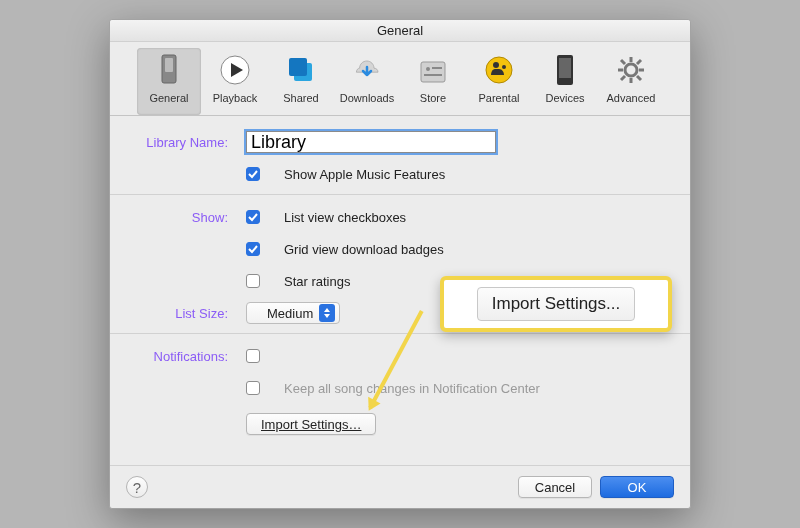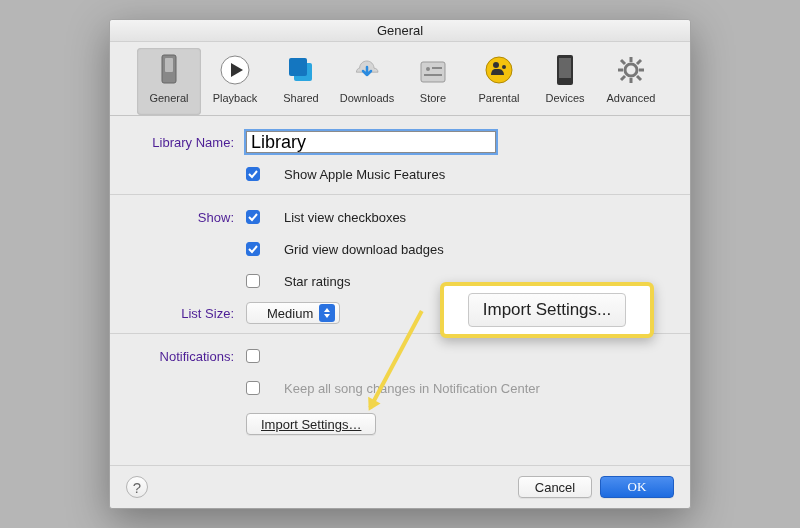--- a/index.html
+++ b/index.html
@@ -44,22 +44,22 @@
     font-size:11px; color:#333;
   }
   .tool.selected { background:#d0d0d0; box-shadow:inset 0 0 2px rgba(0,0,0,.25); }
   .tool .ic { width:36px; height:36px; margin-bottom:3px;
     display:flex; align-items:center; justify-content:center; }
   .tool-label { margin-top:1px; }
   
   .body { padding:14px 24px 0 24px; }
   .row { display:flex; align-items:center; margin-bottom:8px; min-height:24px; }
   .row .lab {
-    width:112px; text-align:right; padding-right:12px;
-    color:#4c1d95; font-size:13px;
+    width:112px; text-align:right; padding-right:18px;
+    color:#8b5cf6; font-size:13px;
   }
   .row .ctl { flex:1; display:flex; align-items:center; }
   input.txt {
     width:250px; height:22px;
     border:1px solid #8b8b8b;
     background:#fff; font-size:18px;
     padding:2px 4px;
     box-shadow:0 0 0 2px #6aa3e8;
   }
   .checkrow { display:flex; align-items:center; gap:24px; height:22px; }
@@ -96,43 +96,43 @@
     border:1px solid #b6b6b6;
     border-radius:4px;
     background:linear-gradient(#fdfdfd,#f0f0f0);
     font-size:13px;
     display:inline-flex; align-items:center; justify-content:center;
     box-shadow:0 1px 0 rgba(0,0,0,.05);
     cursor:default;
   }
   .btn.primary {
     background:linear-gradient(#4b8ef0,#1d6be0);
-    border-color:#1e5ec4; color:#fff;font-family:Liberation Serif, serif;
+    border-color:#1e5ec4; color:#fff;
   }
   
   .footer {
     position:absolute; left:0; right:0; bottom:10px;
     padding:10px 16px 0;
     display:flex; align-items:center;
     border-top:1px solid #d1d1d1;
   }
   .help {
     width:22px; height:22px; border-radius:11px;
     border:1px solid #b4b4b4;
     background:linear-gradient(#fdfdfd,#ececec);
     display:flex; align-items:center; justify-content:center;
     font-size:15px; color:#666;
   }
   .footer .spacer { flex:1; }
   .footer .btn { width:74px; margin-left:8px; justify-content:center; }
   
   .callout {
     position:absolute;
-    left:330px; top:262px;
-    width:214px; height:56px;
+    left:330px; top:256px;
+    width:232px; height:56px;
     border:4px solid #f2d54a;
     border-radius:6px;
     background:#fff;
     display:flex; align-items:center; justify-content:center;
     box-shadow:0 4px 12px rgba(0,0,0,.25);
     pointer-events:none;
   }
   .callout-inner {
     border:1px solid #c8c8c8; border-radius:4px;
     padding:6px 14px;

